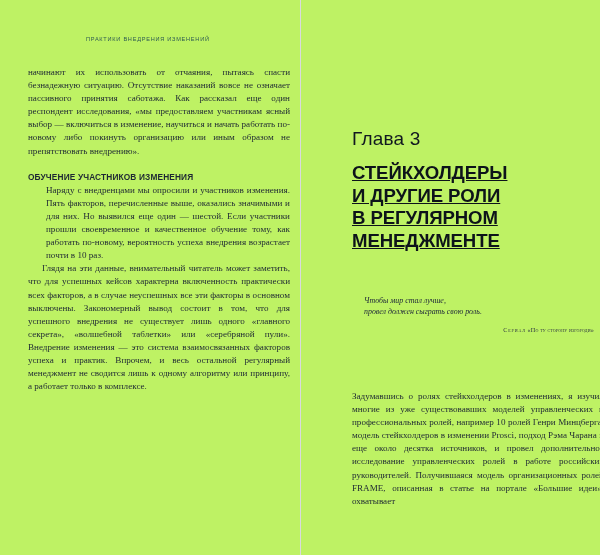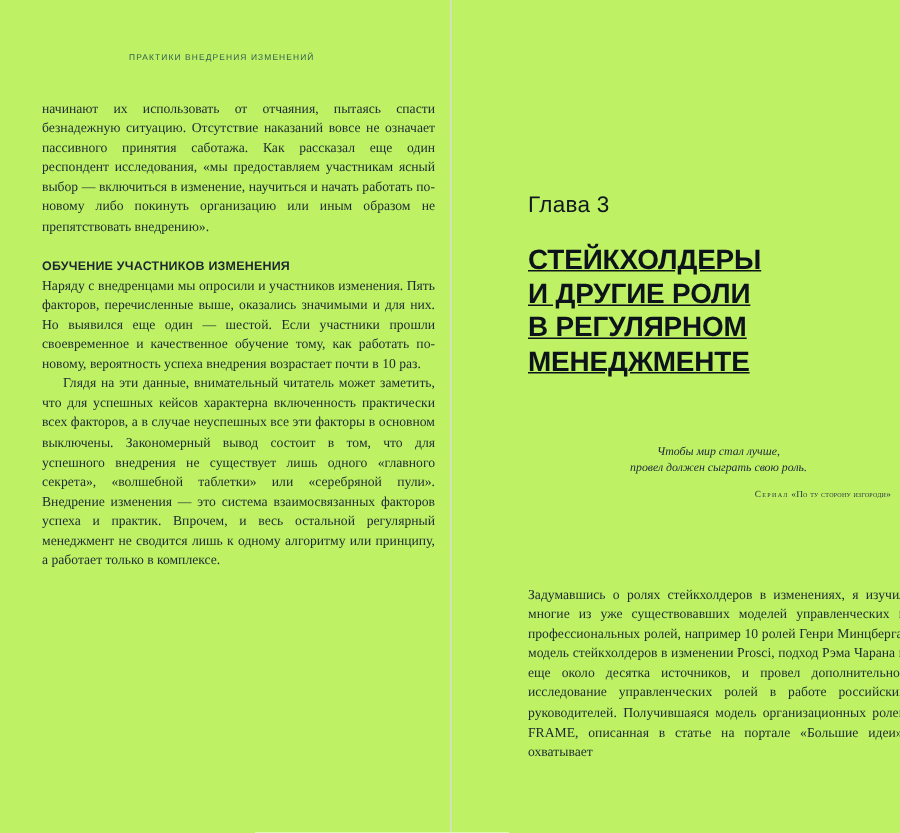--- a/index.html
+++ b/index.html
@@ -84,33 +84,34 @@
     font-size: 8.3px;
     letter-spacing: 0.15px;
     line-height: 13.1px;
     color: #1d2733;
     text-transform: uppercase;
     font-weight: 700;
   }
 
   .after-sub {
     text-indent: 0;
+    margin-left: 18px;
   }
 
   
   .page-right {
     padding: 0;
   }
 
   .chapter-label {
     position: absolute;
     left: 36px;
     top: 128px;
     font-family: "Liberation Sans", "DejaVu Sans", sans-serif;
-    font-size: 15px;
+    font-size: 19px;
     color: #111820;
     letter-spacing: 0.2px;
     font-weight: 400;
   }
 
   .chapter-title {
     position: absolute;
     left: 36px;
     top: 162px;
     width: 250px;
@@ -123,21 +124,21 @@
     text-transform: uppercase;
     text-decoration: underline;
   }
   .chapter-title span { display: block; }
 
   .epigraph {
     position: absolute;
     right: 22px;
     top: 295px;
     width: 230px;
-    text-align: center;
+    text-align: left;
     font-style: italic;
     font-size: 7.9px;
     line-height: 11.4px;
     color: #20293a;
   }
   .epigraph-line { display: block; }
 
   .epigraph-source {
     position: absolute;
     right: 22px;

